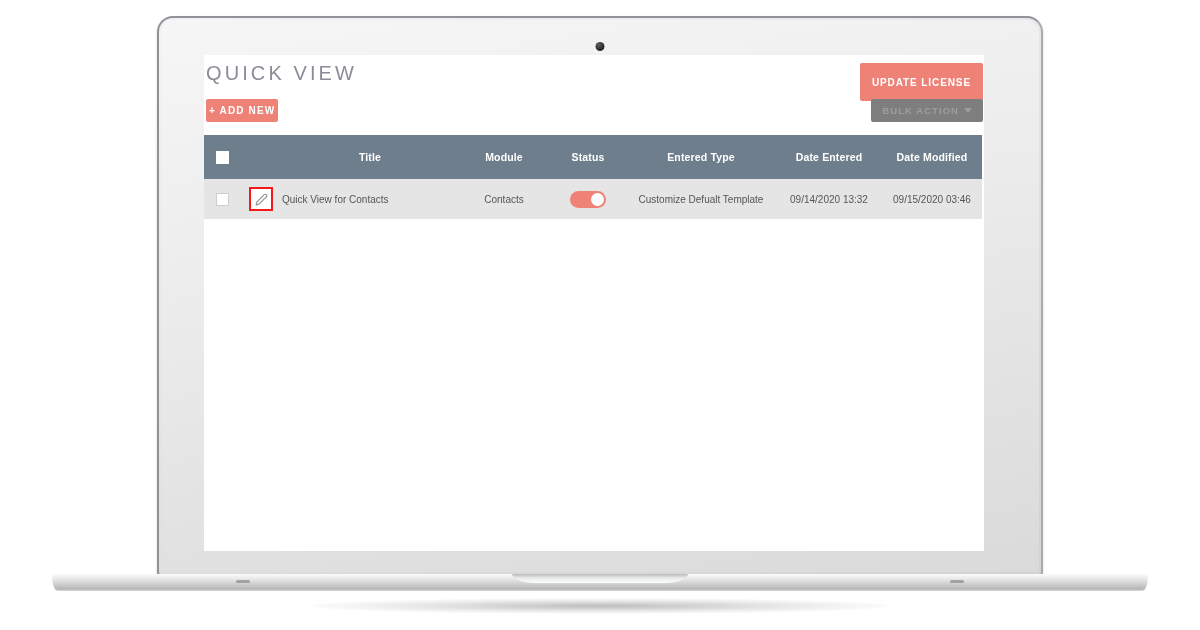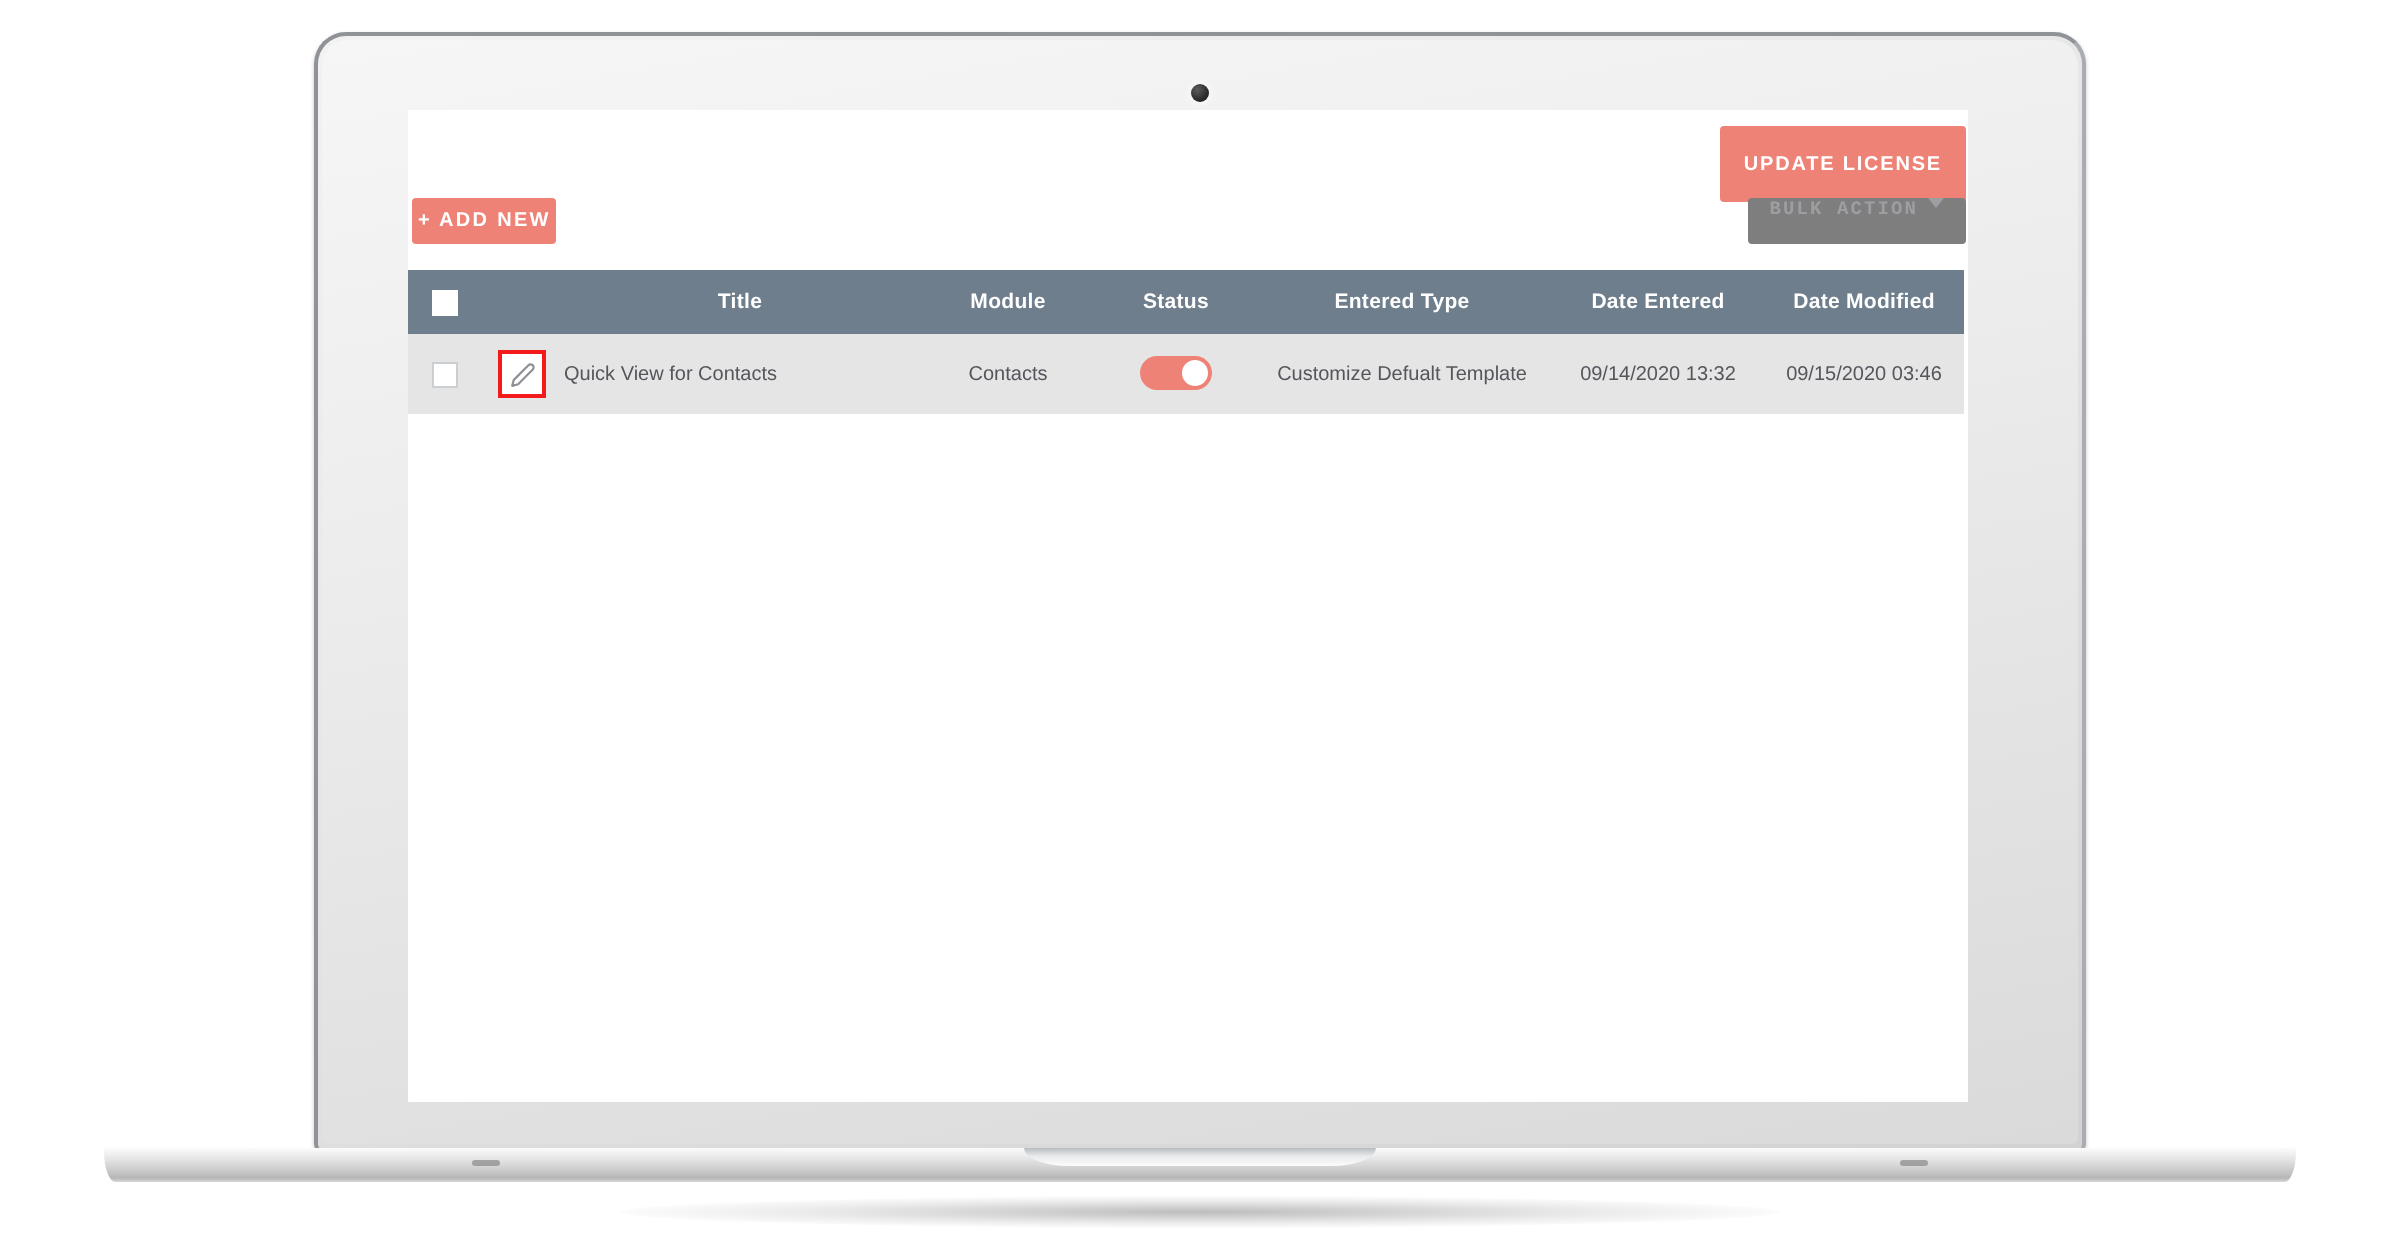--- a/index.html
+++ b/index.html
@@ -185,31 +185,31 @@
     font-family: "Liberation Sans", sans-serif;
   }
 
   #bulk-action-button {
     position: absolute;
     right: 1px;
     top: 44px;
     height: 23px;
     padding: 0 11px;
     display: flex;
-    align-items: flex-start;
+    align-items: center;
     gap: 5px;
     background: #7e7e7e;
     color: #9c9ea2;
     font-size: 9.5px;
     font-weight: bold;
     letter-spacing: 1.05px;
     border: none;
     border-radius: 2px;
     cursor: pointer;
-    font-family: Liberation Mono, monospace;
+    font-family: Liberation Sans, sans-serif;
   }
   .caret-down {
     width: 0; height: 0;
     border-left: 4px solid transparent;
     border-right: 4px solid transparent;
     border-top: 5px solid #9c9ea2;
   }
 
   
   #records-table {
@@ -217,21 +217,21 @@
     border-collapse: collapse;
     table-layout: fixed;
   }
   #records-table thead tr {
     background: #6f7e8c;
   }
   #records-table thead th {
     color: #ffffff;
     font-size: 10.5px;
     font-weight: bold;
-    height: 32px;
+    height: 44px;
     text-align: center;
     vertical-align: middle;
     letter-spacing: 0.15px;
   }
   #records-table tbody td {
     font-size: 10px;
     color: #55555c;
     height: 40px;
     vertical-align: middle;
     text-align: center;
@@ -310,20 +310,21 @@
       <div id="laptop-camera"></div>
     </div>
   </div>
 
   <div id="screen-content">
 
     <div id="app">
 
       <div id="app-header">
 
+        <h1 id="page-title">QUICK VIEW</h1>
 
         <button id="add-new-button">+ ADD NEW</button>
 
         <button id="update-license-button">UPDATE LICENSE</button>
 
         <button id="bulk-action-button">
           <span>BULK ACTION</span>
           <span class="caret-down"></span>
         </button>
 

